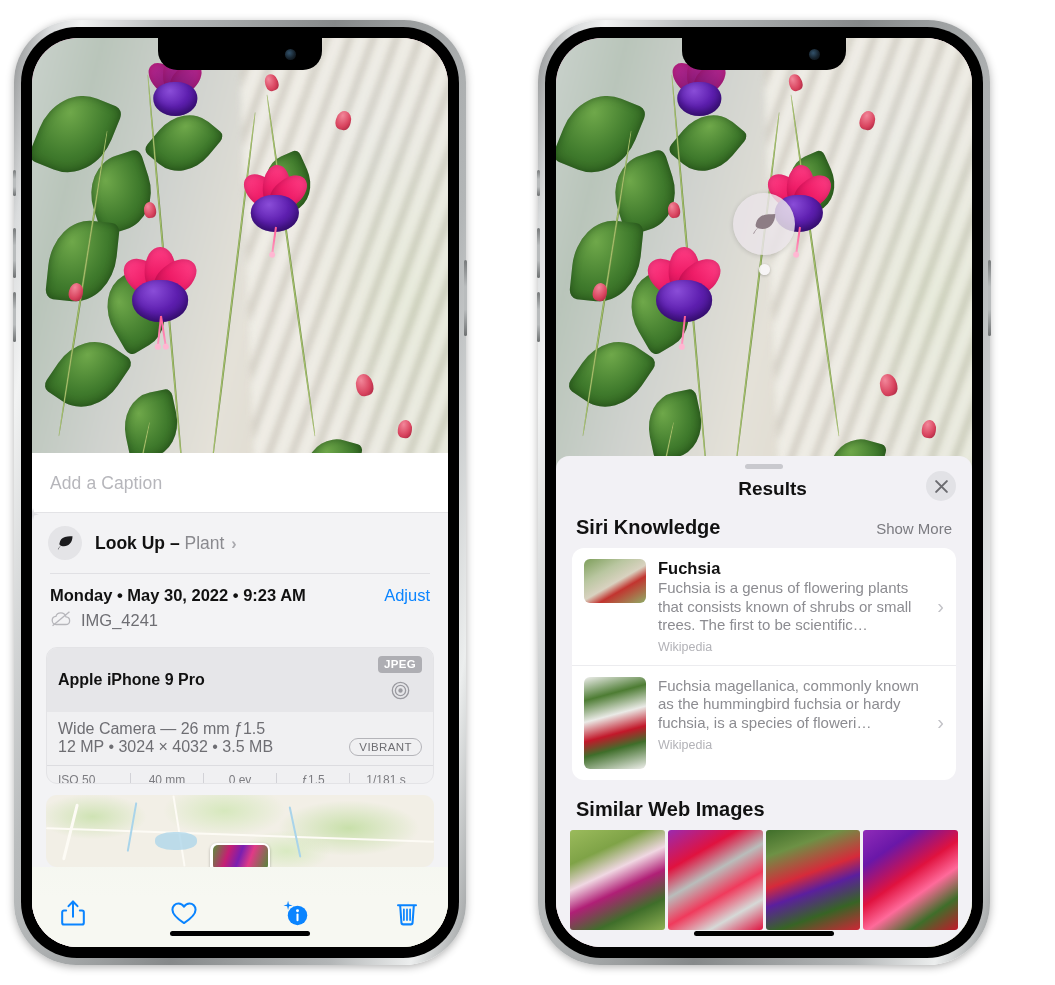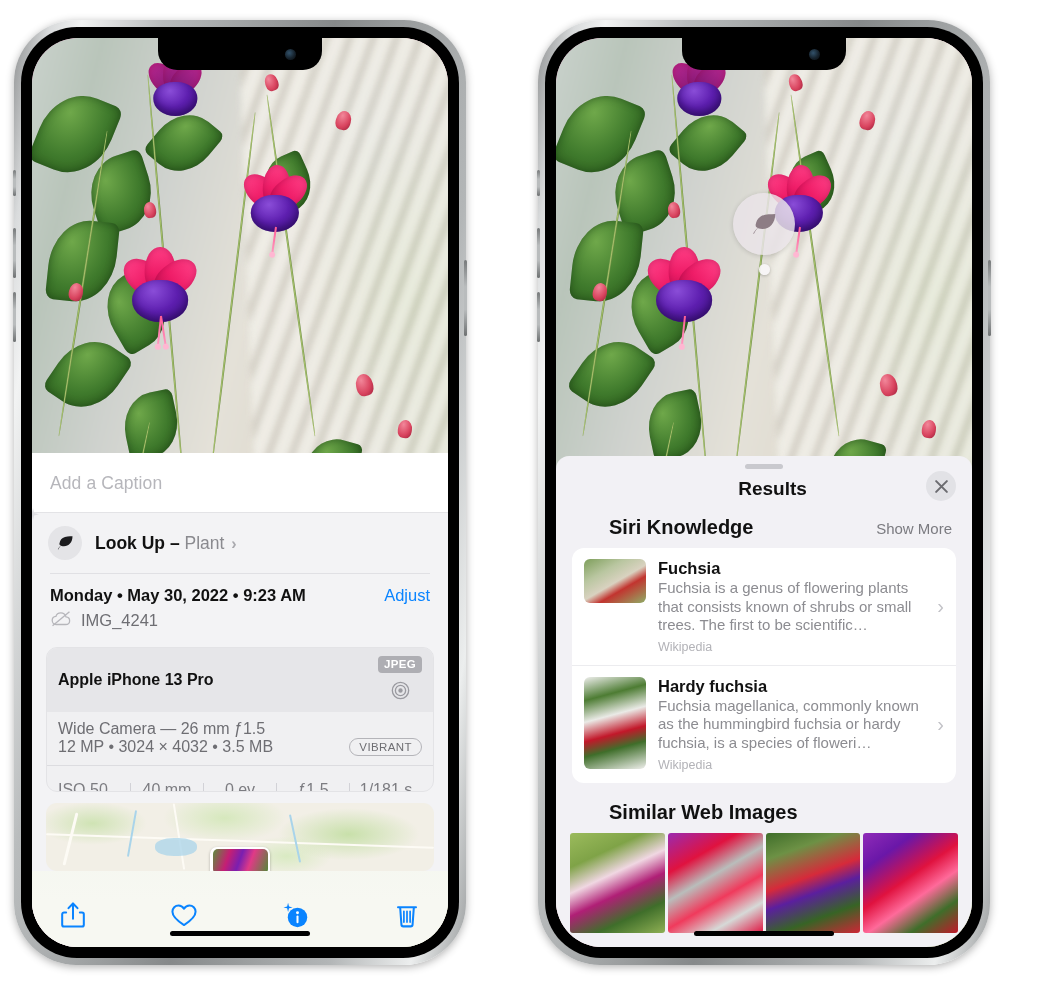--- a/index.html
+++ b/index.html
@@ -182,21 +182,21 @@
     display: flex; align-items: center; justify-content: space-between;
     margin-top: 0;
   }
   .exif-size { font-size: 16px; color: #6e6e73; }
   .vibrant-chip {
     border: 1px solid #b4b4b9; color: #6e6e73; border-radius: 11px;
     font-size: 11.5px; padding: 2px 9px; letter-spacing: 0.4px;
   }
   .exif-foot {
     display: flex; align-items: center; border-top: 1px solid #dcdce0;
-    padding: 15px 11px; font-size: 16px; color: #7c7c81;
+    padding: 7px 11px; font-size: 12px; color: #7c7c81;
   }
   .exif-foot span { flex: 1; text-align: center; }
   .exif-foot span:first-child { text-align: left; }
   .exif-foot span:last-child { }
   .exif-sep { flex: 0 0 1px !important; width: 1px; height: 13px; background: #d2d2d7; }
 
   .map-strip {
     margin: 11px 14px 0 14px; height: 78px; border-radius: 11px;
     position: relative; overflow: hidden;
     background:
@@ -255,21 +255,20 @@
   .res-title { font-size: 19px; font-weight: 700; color: #111; }
   .close-btn {
     position: absolute; right: 16px; top: 2px;
     width: 30px; height: 30px; border-radius: 50%; background: #e2e2e6;
     display: flex; align-items: center; justify-content: center;
   }
 
   .sec-head {
     display: flex; align-items: baseline; justify-content: space-between;
     padding: 2px 20px 9px 20px;
-    margin-left: 33px;
   }
   .sec-title { font-size: 20px; font-weight: 700; color: #111; }
   .sec-more { font-size: 15px; color: #7b7b80; }
 
   .card-group {
     margin: 0 16px; background: #fff; border-radius: 12px; overflow: hidden;
   }
   .kcard { display: flex; align-items: flex-start; gap: 12px; padding: 11px 12px 11px 12px; }
   .kcard + .kcard { border-top: 1px solid #ececef; }
   .kthumb {
@@ -459,21 +458,21 @@
                   <path d="M7 15.5h11.4c2.8 0 4.8-2 4.8-4.5 0-2.4-1.8-4.3-4.3-4.5C18.2 3.6 15.7 1.7 12.8 1.7 9.9 1.7 7.6 3.5 7 6 4.4 6.2 2.6 8 2.6 10.6c0 2.6 2 4.9 4.4 4.9z" fill="none" stroke="#b6b6bb" stroke-width="1.5"></path>
                   <line x1="3" y1="17" x2="23" y2="0.5" stroke="#b6b6bb" stroke-width="1.6"></line>
                 </svg>
               </span>
               <span class="meta-name">IMG_4241</span>
             </div>
           </div>
 
           <div class="exif-card">
             <div class="exif-head">
-              <div class="exif-device">Apple iPhone 13 Pro</div>
+              <div class="exif-device">Apple iPhone 9 Pro</div>
               <div class="exif-head-right">
                 <span class="jpeg-badge">JPEG</span>
                 <span>
                   <svg width="19" height="19" viewBox="0 0 20 20" aria-hidden="true">
                     <circle cx="10" cy="10" r="8.6" fill="none" stroke="#9a9aa0" stroke-width="1.4"></circle>
                     <circle cx="10" cy="10" r="5.4" fill="none" stroke="#9a9aa0" stroke-width="1.4"></circle>
                     <circle cx="10" cy="10" r="2.3" fill="#9a9aa0"></circle>
                   </svg>
                 </span>
               </div>
@@ -673,21 +672,20 @@
                 <div class="ktitle">Fuchsia</div>
                 <div class="kdesc">Fuchsia is a genus of flowering plants that consists known of shrubs or small trees. The first to be scientific…</div>
                 <div class="ksrc">Wikipedia</div>
               </div>
               <div class="kchev">›</div>
             </div>
 
             <div class="kcard">
               <div class="kthumb h2"></div>
               <div class="ktext">
-                <div class="ktitle">Hardy fuchsia</div>
                 <div class="kdesc">Fuchsia magellanica, commonly known as the hummingbird fuchsia or hardy fuchsia, is a species of floweri…</div>
                 <div class="ksrc">Wikipedia</div>
               </div>
               <div class="kchev">›</div>
             </div>
           </div>
 
           <div class="sec-head sec-head2">
             <div class="sec-title">Similar Web Images</div>
           </div>

